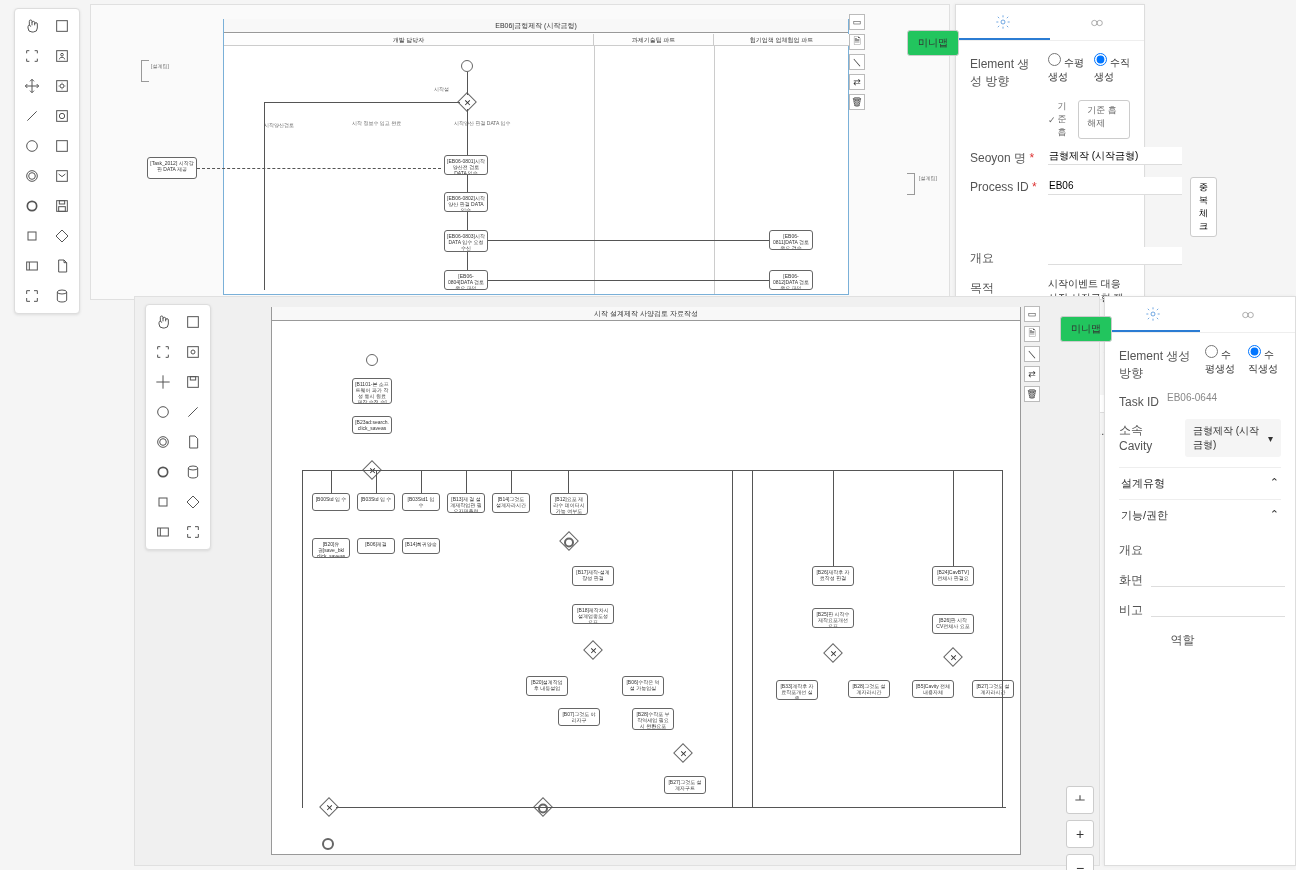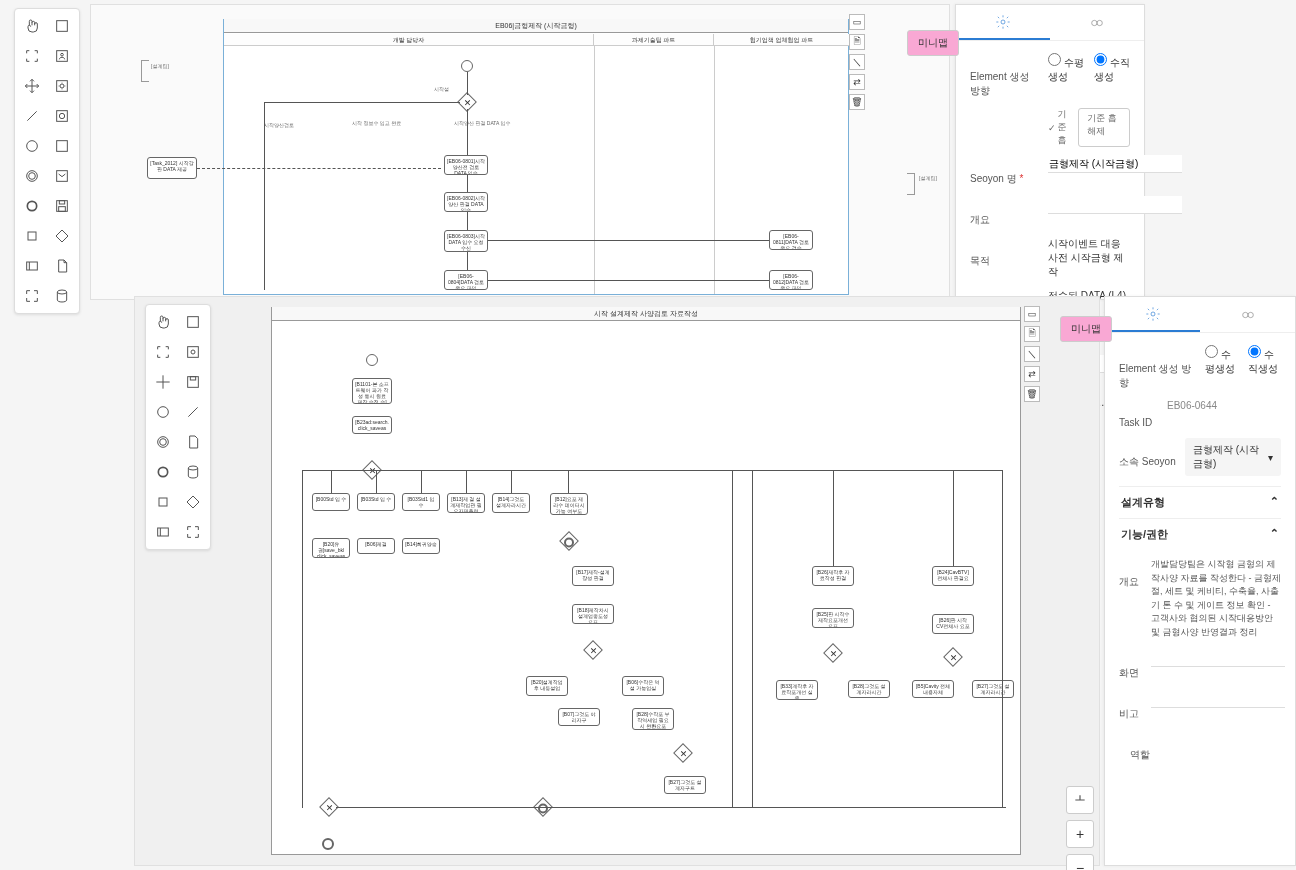--- a/index.html
+++ b/index.html
@@ -21,33 +21,33 @@
 .event-circle.end { border-width: 2.5px; }
 
 .right-panel { position: absolute; background: #fff; border: 1px solid #ddd; box-shadow: -1px 0 3px rgba(0,0,0,0.05); }
 .panel-tabs { display: flex; height: 36px; border-bottom: 1px solid #eee; }
 .panel-tab { flex: 1; display: flex; align-items: center; justify-content: center; cursor: pointer; }
 .panel-tab.active { border-bottom: 2px solid #2b7cd3; }
 .panel-tab svg { width: 16px; height: 16px; stroke: #888; fill: none; }
 .panel-tab.active svg { stroke: #2b7cd3; }
 .panel-body { padding: 12px 14px; font-size: 11px; }
 .field-row { display: flex; align-items: flex-start; margin-bottom: 10px; gap: 8px; }
-.field-label { width: 70px; color: #555; font-size: 10px; flex-shrink: 0; padding-top: 3px; margin-top: 14px; }
+.field-label { width: 70px; color: #555; font-size: 12px; flex-shrink: 0; padding-top: 3px; }
 .field-label .req { color: #d33; }
 .field-value { flex: 1; font-size: 10px; color: #333; }
 .field-input { flex: 1; border: none; border-bottom: 1px solid #ddd; padding: 3px 1px; font-size: 10px; }
 .radio-group { display: flex; gap: 10px; align-items: center; font-size: 10px; }
 .radio-item input { margin-right: 3px; }
 .sub-row { display: flex; justify-content: flex-end; gap: 4px; font-size: 9px; color: #666; margin: 4px 0 8px 78px; }
 .chk { display: flex; align-items: center; gap: 2px; }
 .side-btn { border: 1px solid #ccc; background: #fff; border-radius: 3px; padding: 3px 8px; font-size: 9px; cursor: pointer; }
 .dropdown-field { background: #f5f5f5; border-radius: 3px; padding: 5px 8px; display: flex; justify-content: space-between; align-items: center; font-size: 10px; }
-.section-header { display: flex; justify-content: space-between; padding: 8px 2px; font-weight: 700; font-size: 11px; border-top: 1px solid #eee; cursor: pointer; }
+.section-header { display: flex; justify-content: space-between; padding: 8px 2px; font-weight: 400; font-size: 11px; border-top: 1px solid #eee; cursor: pointer; }
 .role-box { border: 1px solid #ddd; border-radius: 3px; padding: 6px; min-height: 70px; font-size: 10px; margin-top: 4px; }
-.minimap-btn { position: absolute; border: 1px solid #ccc; background: #f9a8d4; padding: 5px 10px; font-size: 10px; border-radius: 3px; cursor: pointer; z-index: 5; }
+.minimap-btn { position: absolute; border: 1px solid #ccc; background: #22c55e; padding: 5px 10px; font-size: 10px; border-radius: 3px; cursor: pointer; z-index: 5; }
 .icon-col { position: absolute; display: flex; flex-direction: column; gap: 4px; z-index: 5; }
 .icon-col .ic { width: 16px; height: 16px; border: 1px solid #bbb; display: flex; align-items: center; justify-content: center; font-size: 9px; cursor: pointer; background: #fff; }
 .zoom-controls { position: absolute; display: flex; flex-direction: column; gap: 6px; z-index: 5; }
 .zoom-btn { width: 28px; height: 28px; border: 1px solid #ccc; background: #fff; border-radius: 3px; display: flex; align-items: center; justify-content: center; cursor: pointer; font-size: 14px; }
 .note-marker { position: absolute; border: 1px solid #999; border-right: none; width: 8px; height: 22px; }
 .note-text { position: absolute; font-size: 5px; color: #666; }
 .desc-block { font-size: 9px; color: #555; line-height: 1.5; }
 </style>
 </head>
 <body>
@@ -242,20 +242,25 @@
         <label class="radio-item"><input type="radio" name="d1" checked="" style=""><span>수직생성</span></label>
       </div>
     </div>
     <div class="sub-row">
       <span class="chk">✓<span>기준 흡</span></span>
       <span class="side-btn">기준 흡 해제</span>
     </div>
     <div class="field-row">
       <div class="field-label"><span>Seoyon 명</span> <span class="req">*</span></div>
       <input class="field-input" value="금형제작 (시작금형)" style="">
+    </div>
+    <div class="field-row">
+      <div class="field-label"><span>Process ID</span> <span class="req">*</span></div>
+      <input class="field-input" style="flex: 0.5 1 0%;" value="EB06">
+      <button class="side-btn">중복체크</button>
     </div>
     <div class="field-row">
       <div class="field-label">개요</div>
       <input class="field-input" style="">
     </div>
     <div class="field-row">
       <div class="field-label">목적</div>
       <div class="field-value">시작이벤트 대응 사전 시작금형 제작</div>
     </div>
     <div class="field-row">
@@ -468,45 +473,42 @@
       <div class="radio-group">
         <label class="radio-item"><input type="radio" name="d2" style=""><span>수평생성</span></label>
         <label class="radio-item"><input type="radio" name="d2" checked="" style=""><span>수직생성</span></label>
       </div>
     </div>
     <div class="field-row">
       <div class="field-label" style="width:40px">Task ID</div>
       <div class="field-value" style="color:#888">EB06-0644</div>
     </div>
     <div class="field-row">
-      <div class="field-label" style="width:58px">소속 Seoyon</div>
+      <div class="field-label" style="width:58px">소속 Cavity</div>
       <div class="dropdown-field" style="flex:1">
         <span>금형제작 (시작금형)</span>
         <span>▾</span>
       </div>
     </div>
     <div class="section-header">
       <span>설계유형</span>
         <span>⌃</span>
     </div>
     <div class="section-header">
       <span>기능/권한</span>
         <span>⌃</span>
     </div>
     <div class="field-row" style="margin-top:8px;">
       <div class="field-label" style="width:24px">개요</div>
-      <div class="desc-block">개발담당팀은 시작형 금형의 제작사양 자료를 작성한다
-- 금형제절, 세트 및 케비티, 수축율, 사출기 톤 수 및 게이트 정보 확인
-- 고객사와 협의된 시작대응방안 및 금형사양 반영결과 정리</div>
     </div>
     <div class="field-row">
       <div class="field-label" style="width:24px">화면</div>
       <input class="field-input" style="">
     </div>
     <div class="field-row">
       <div class="field-label" style="width:24px">비고</div>
       <input class="field-input" style="">
     </div>
-    <div class="field-row" style="flex-direction:row; align-items:center;padding-left:11px;">
+    <div class="field-row" style="flex-direction:column; align-items:center;padding-left:11px;">
       <div class="field-label">역할</div>
     </div>
   </div>
 </div>
 
 </body></html>

